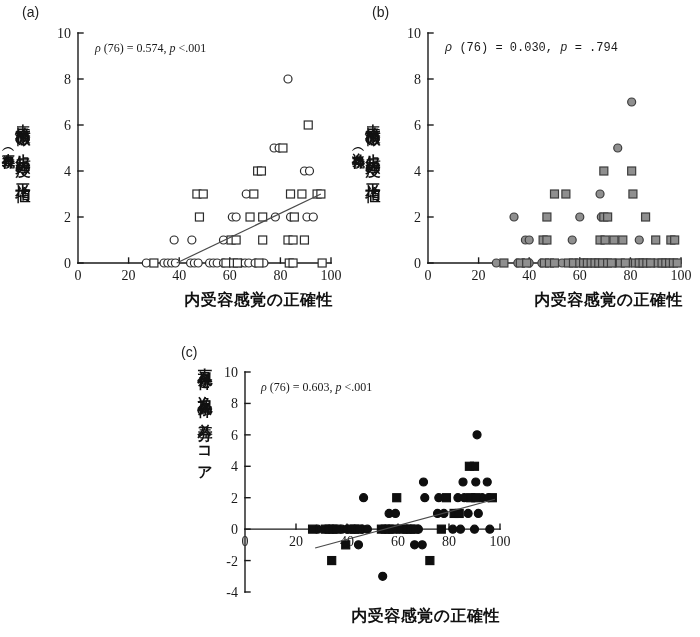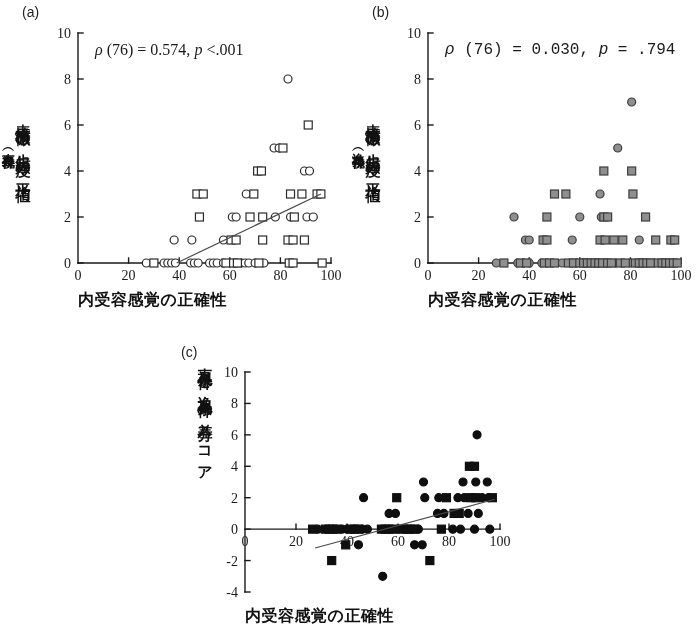--- a/index.html
+++ b/index.html
@@ -7,23 +7,23 @@
        font-family:"Liberation Sans",sans-serif;color:#1a1a1a;}
   .panel{position:absolute;}
   .tag{position:absolute;font-size:14px;color:#222;}
   .ylab{position:absolute;display:flex;flex-direction:row;align-items:center;}
   .ylab-main{writing-mode:vertical-rl;text-orientation:mixed;font-weight:bold;
              font-size:15px;letter-spacing:2.5px;line-height:1;color:#111;}
   .ylab-paren{writing-mode:vertical-rl;text-orientation:mixed;font-weight:bold;
               font-size:13px;letter-spacing:1px;line-height:1;color:#111;margin-right:1px;}
   .ylab-c{position:absolute;writing-mode:vertical-rl;text-orientation:mixed;font-weight:bold;
           font-size:15px;letter-spacing:2.2px;line-height:1;color:#111;}
-  .xlab{position:absolute;text-align:left;font-weight:bold;font-size:16px;
+  .xlab{position:absolute;text-align:right;font-weight:bold;font-size:16px;
         letter-spacing:0.5px;color:#111;}
-  .anno{position:absolute;font-family:"Liberation Serif",serif;font-size:16px;
+  .anno{position:absolute;font-family:"Liberation Serif",serif;font-size:12px;
         color:#1a1a1a;white-space:pre;}
   .anno .it{font-style:italic;}
   svg{position:absolute;left:0;top:0;}
   svg text.tick{font-family:"Liberation Serif",serif;font-size:14px;fill:#1a1a1a;}
 </style>
 </head>
 <body>
 
 <div id="fig">
 
@@ -350,16 +350,17 @@
           <rect x="315.4" y="132.28571428571428" width="8" height="8" fill="#0f0f0f" stroke="#0f0f0f" stroke-width="1.2"></rect>
           <rect x="320.5" y="132.28571428571428" width="8" height="8" fill="#0f0f0f" stroke="#0f0f0f" stroke-width="1.2"></rect>
           <rect x="191.725" y="210.85714285714286" width="8" height="8" fill="#0f0f0f" stroke="#0f0f0f" stroke-width="1.2"></rect>
           <rect x="177.7" y="226.57142857142858" width="8" height="8" fill="#0f0f0f" stroke="#0f0f0f" stroke-width="1.2"></rect>
           <rect x="275.875" y="226.57142857142858" width="8" height="8" fill="#0f0f0f" stroke="#0f0f0f" stroke-width="1.2"></rect>
         </g>
         <line x1="165.125" y1="218" x2="344.9" y2="169.28571428571428" stroke="#4a4a4a" stroke-width="1.2"></line>
       </svg>
     <div class="tag" style="left:31px;top:14px;">(c)</div>
     <div class="ylab-c" style="left:48px;top:26px;">直視条件と逸視条件の差分スコア</div>
+    <div class="anno" style="left:111px;top:50px;"><span class="it">ρ</span><span> (76) = 0.603, </span><span class="it">p</span><span> &lt;.001</span></div>
     <div class="xlab" style="left:95px;top:276px;width:255px;">内受容感覚の正確性</div>
   </div>
 
 </div>
 
 </body></html>

